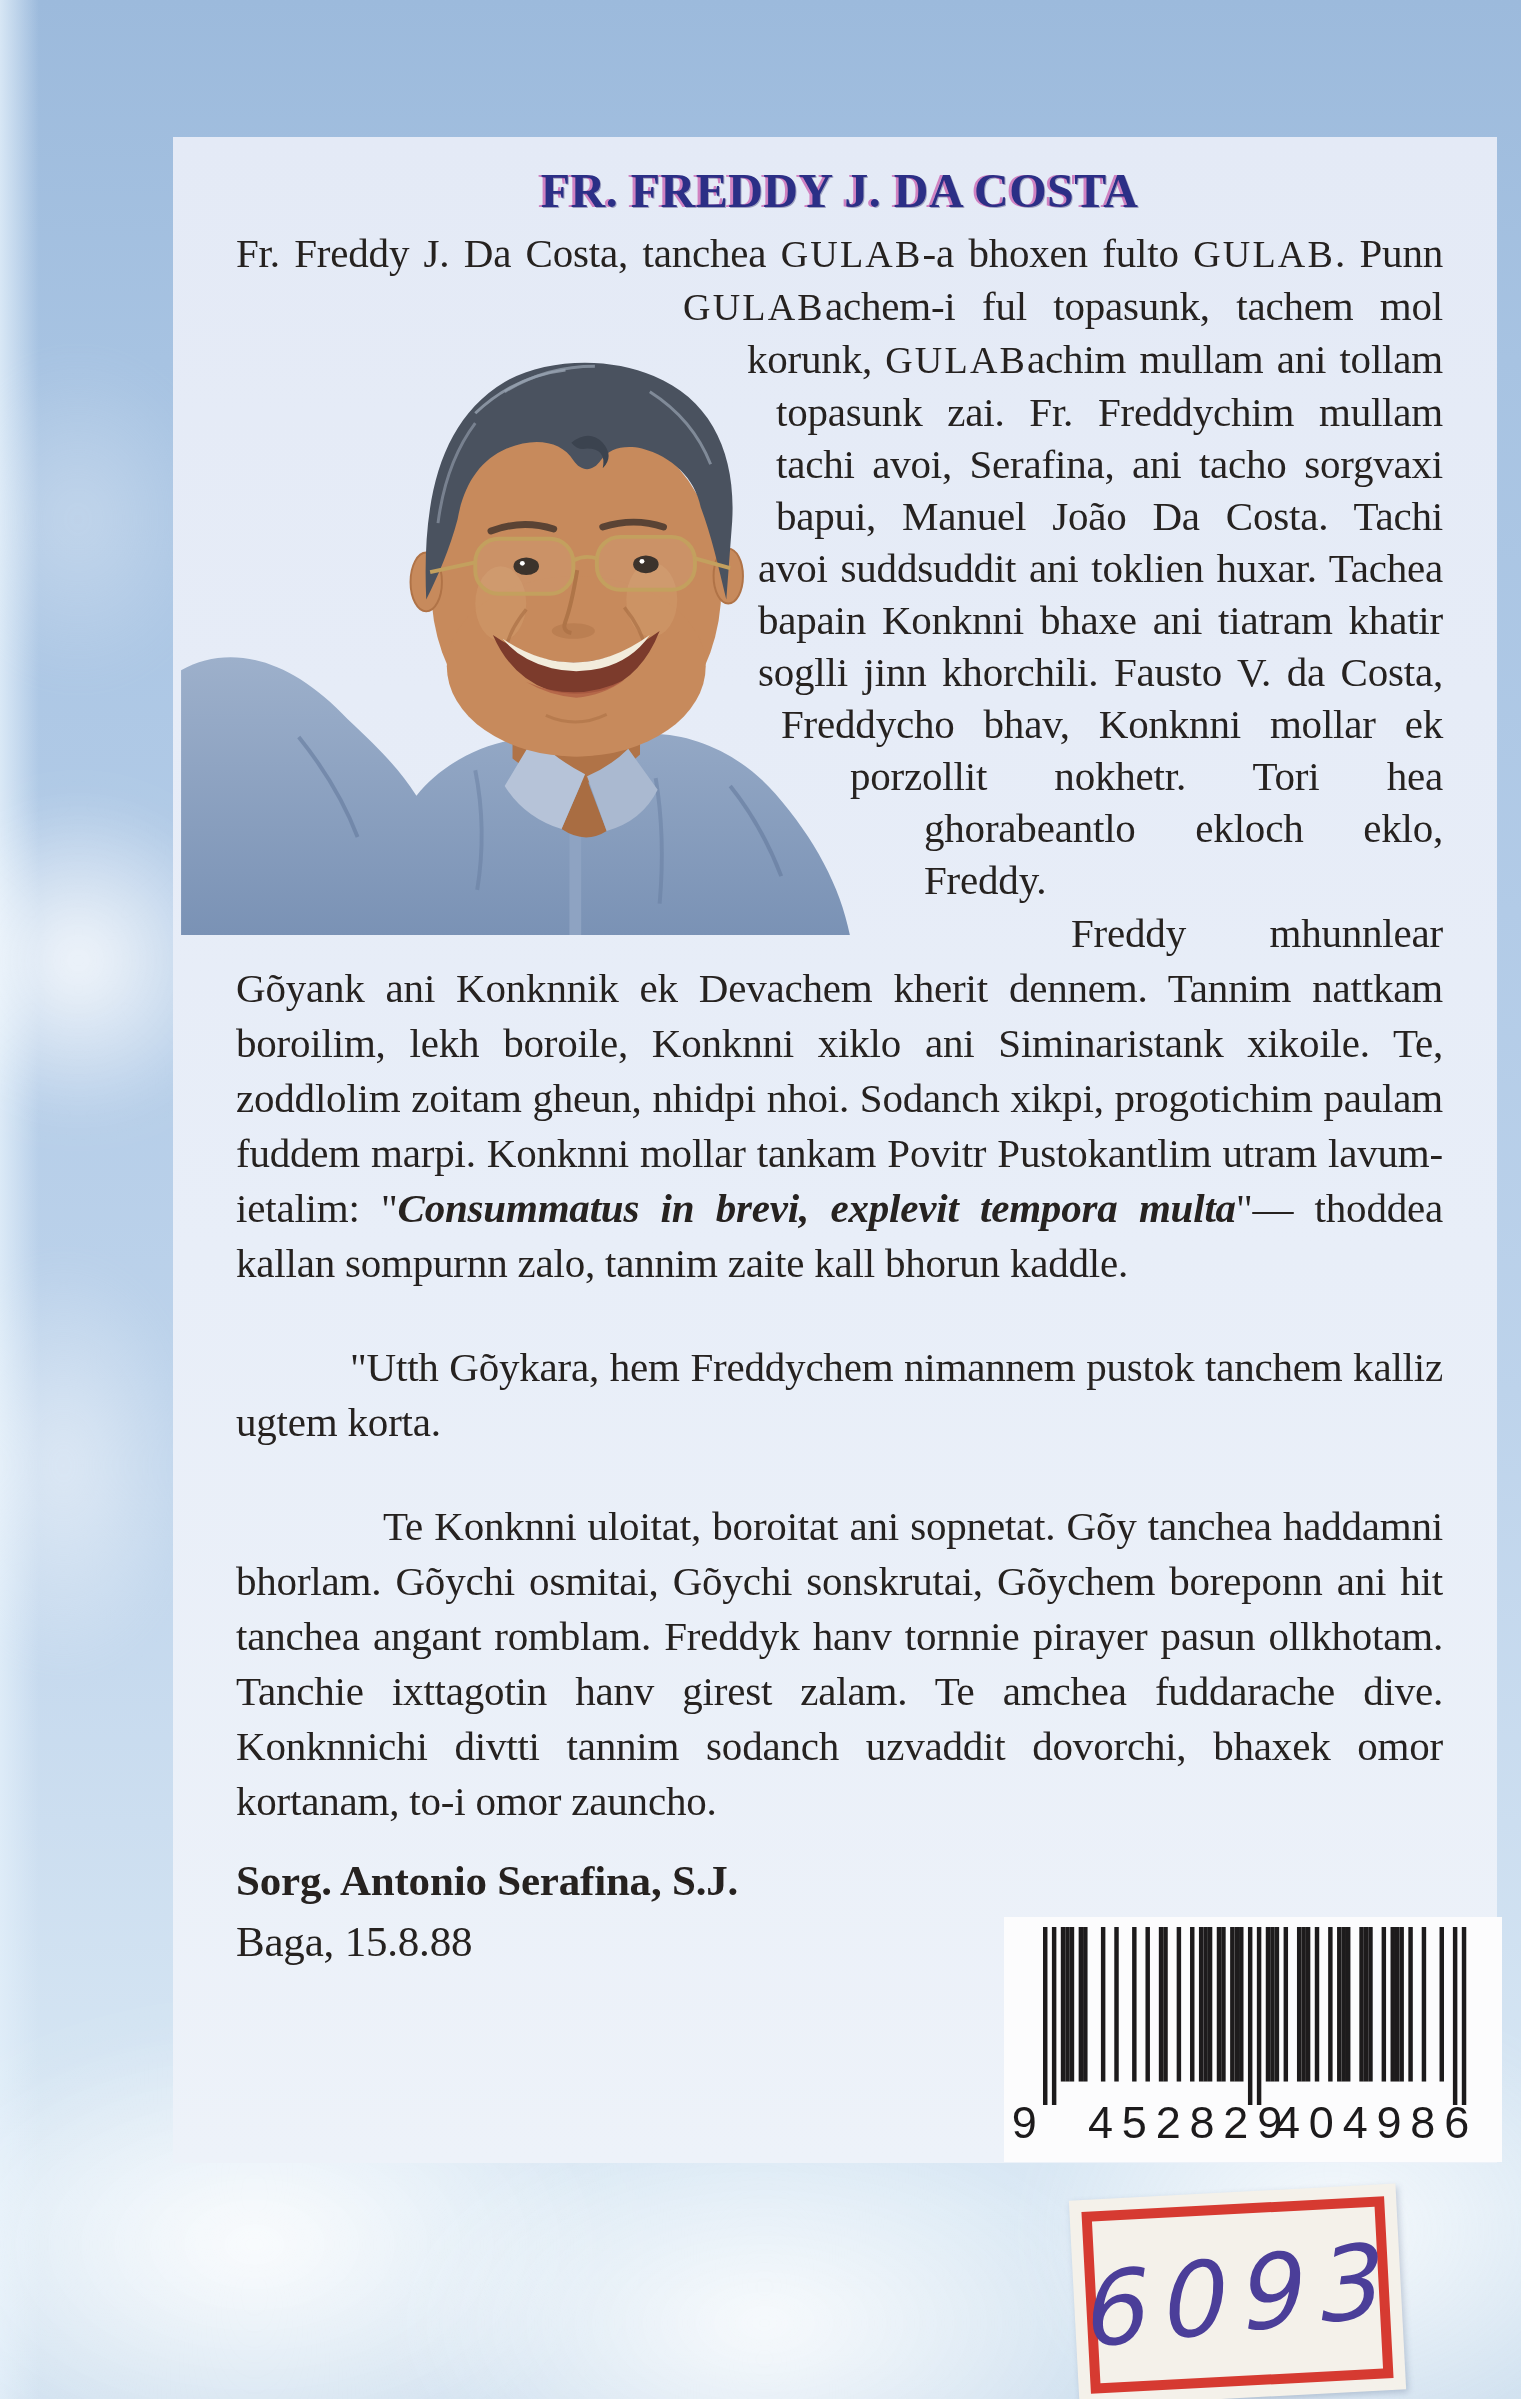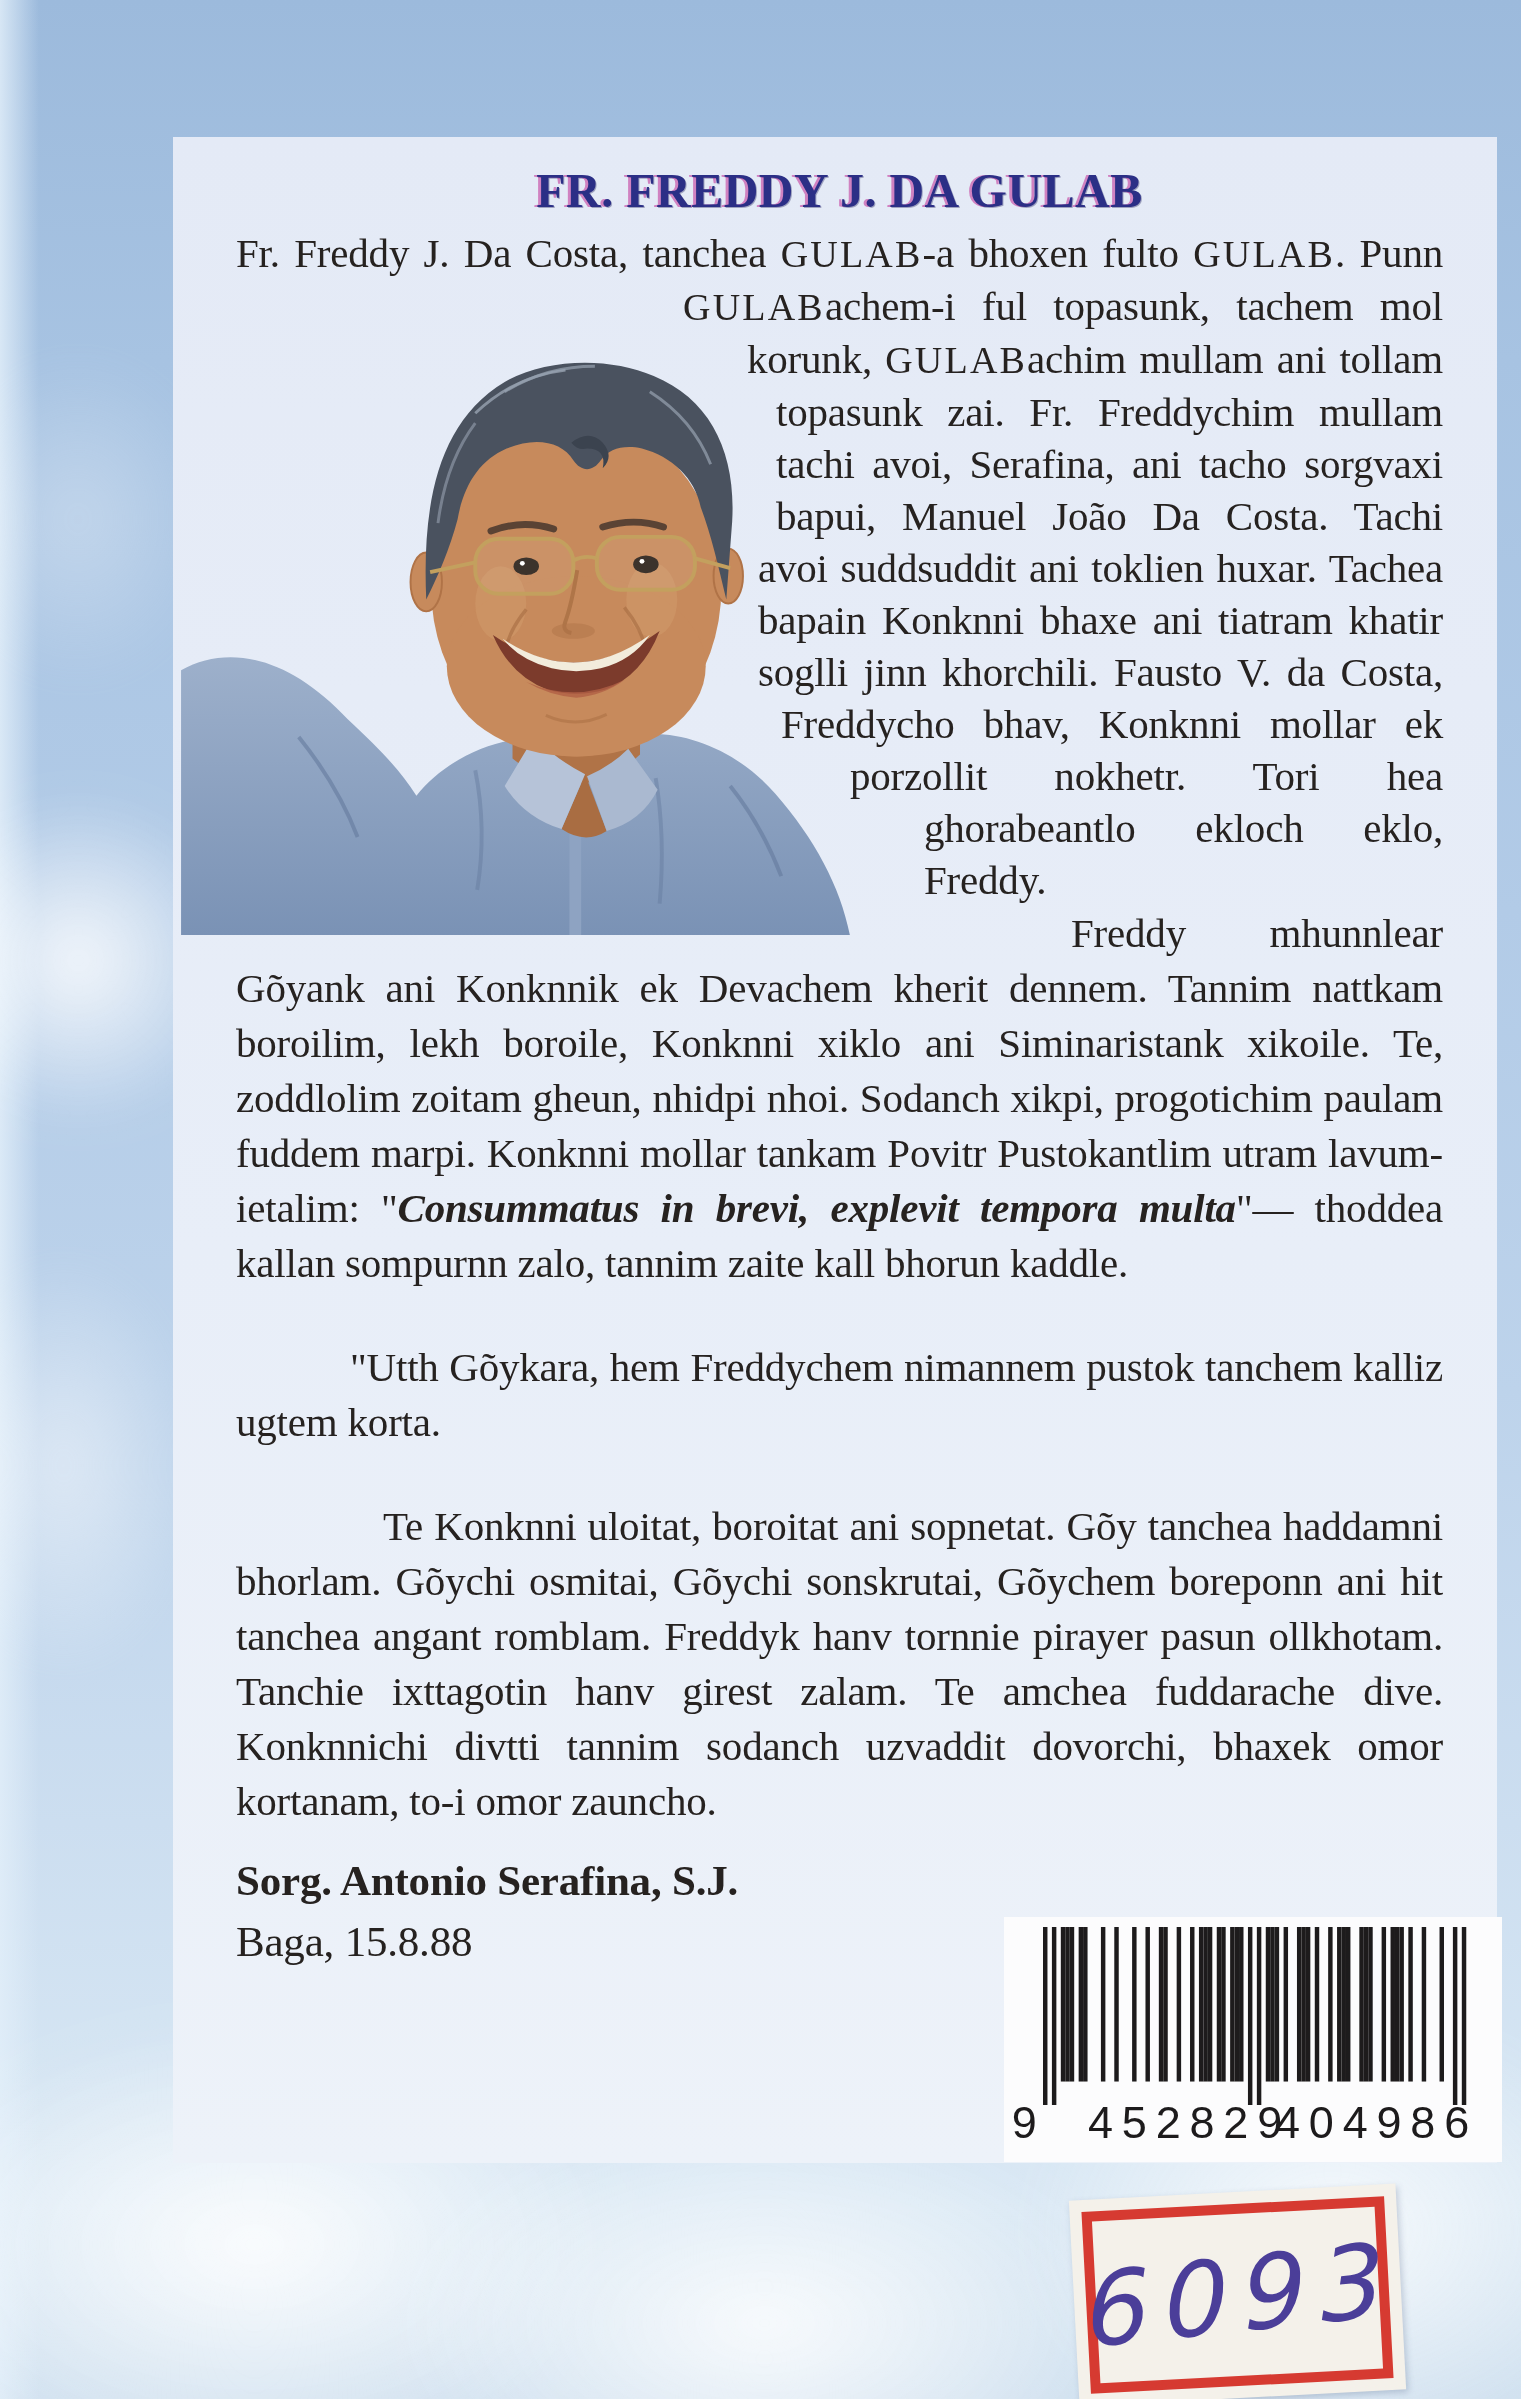--- a/index.html
+++ b/index.html
@@ -68,21 +68,21 @@
   <div class="cloud c7"></div>
   <div class="cloud c1"></div>
   <div class="cloud c2"></div>
   <div class="cloud c6"></div>
   <div class="cloud c3"></div>
   <div class="cloud c4"></div>
   <div class="cloud c5"></div>
 
   <div class="panel">
     <div class="content">
-      <h1 class="cover-title">FR. FREDDY J. DA GULAB</h1>
+      <h1 class="cover-title">FR. FREDDY J. DA COSTA</h1>
 
       <p class="para1">
         <span class="photo-float">
           <svg class="photo" viewBox="0 0 730 672">
             <defs>
               <linearGradient id="shirtG" x1="0" y1="0" x2="0" y2="1">
                 <stop offset="0" stop-color="#9db0cb"></stop>
                   <stop offset="1" stop-color="#7a92b5"></stop>
               </linearGradient>
             </defs>

